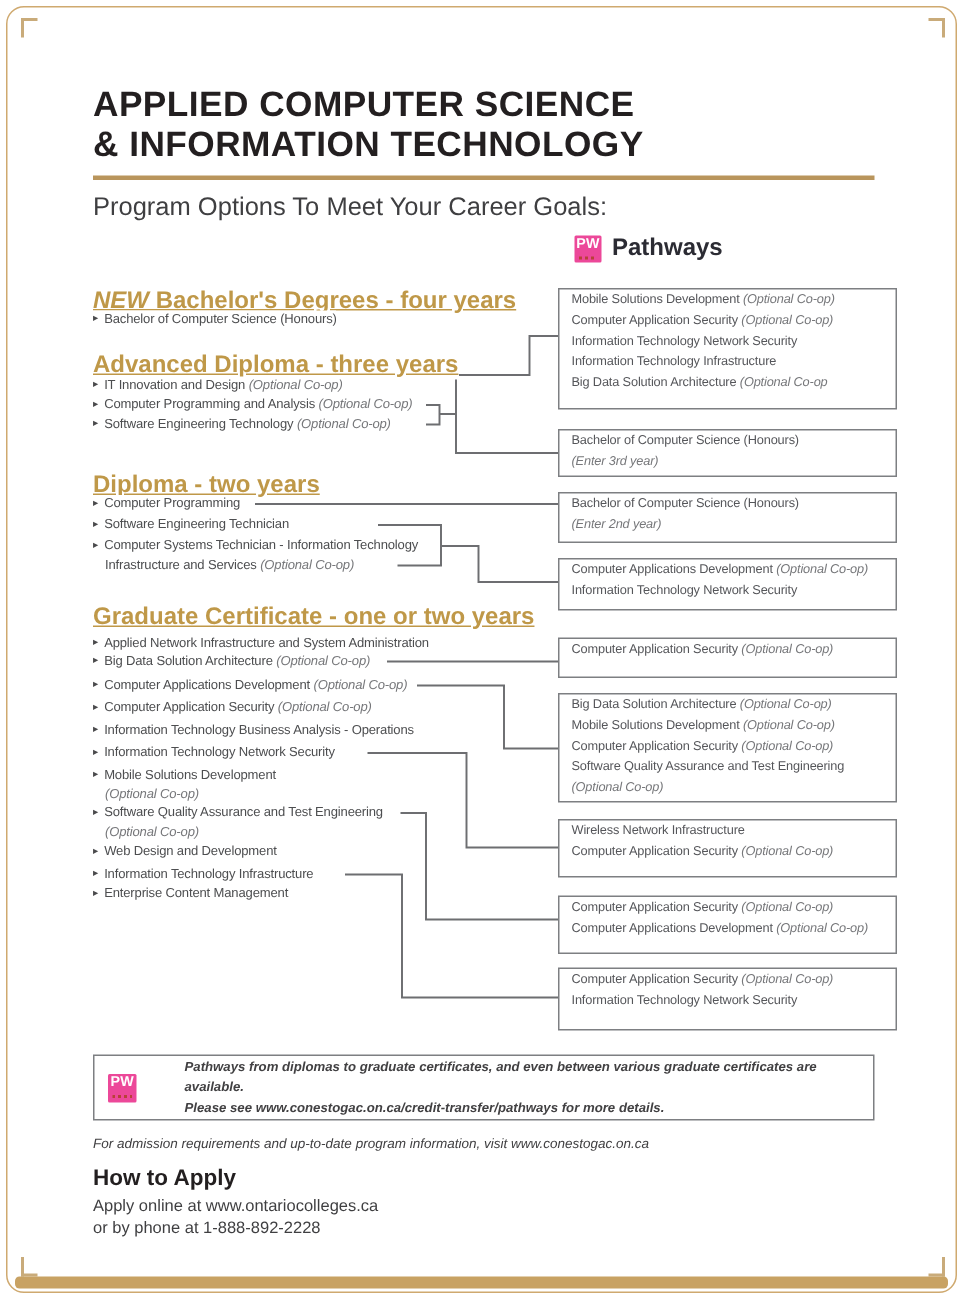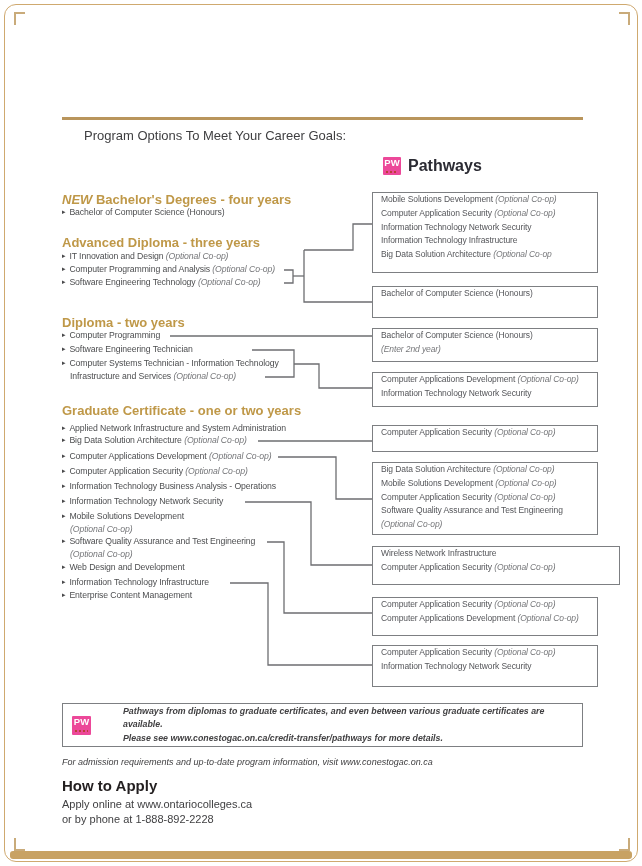--- a/index.html
+++ b/index.html
@@ -9,31 +9,31 @@
   .mark{position:absolute;width:9px;height:11px;border:0 solid #c9ab7a;}
   .mark.tl{left:14px;top:12px;border-top-width:2px;border-left-width:2px;}
   .mark.tr{left:619px;top:12px;border-top-width:2px;border-right-width:2px;}
   .mark.bl{left:14px;top:838px;border-bottom-width:2px;border-left-width:2px;}
   .mark.br{left:619px;top:838px;border-bottom-width:2px;border-right-width:2px;}
   .bottom-bar{position:absolute;left:10px;right:10px;top:851px;height:8px;background:#c8a263;border-radius:3px;}
 
   .title{position:absolute;left:62px;top:56px;font-size:23.5px;line-height:26.5px;font-weight:800;
          letter-spacing:.3px;color:#231f20;}
   .rule{position:absolute;left:62px;top:117px;width:521px;height:3px;background:#b9955c;}
-  .subtitle{position:absolute;left:62px;top:128px;font-size:13px;color:#3f3f41;margin-left:22px;}
+  .subtitle{position:absolute;left:62px;top:128px;font-size:17px;color:#3f3f41;}
 
   .pw-header{position:absolute;left:383px;top:157px;display:flex;align-items:center;gap:7px;}
   .pw-icon{position:relative;width:18px;height:18px;background:#ec4899;display:flex;align-items:flex-start;
            justify-content:center;border-radius:1px;flex:0 0 auto;}
   .pw-icon .pw-txt{color:#fff;font-weight:bold;font-size:9.5px;line-height:12px;letter-spacing:.2px;}
   .pw-dots{position:absolute;left:3px;right:3px;bottom:2.5px;height:2px;
            background:repeating-linear-gradient(90deg,#b84137 0 2px,transparent 2px 4px);}
   .pw-label{font-size:16px;font-weight:bold;color:#2b2b33;}
 
-  .sec-h{position:absolute;white-space:nowrap;font-size:13px;font-weight:bold;color:#bf9848;background:#fff;z-index:3;}
+  .sec-h{position:absolute;white-space:nowrap;font-size:16px;font-weight:bold;color:#bf9848;background:#fff;z-index:3;text-decoration:underline;}
   .sec-h em{font-style:italic;}
   .item{position:absolute;left:62px;white-space:nowrap;font-size:8.7px;letter-spacing:-0.1px;
         color:#4d4e50;background:#fff;z-index:3;}
   .item .bullet{font-size:7px;color:#4a4a4c;margin-right:4px;vertical-align:1px;}
   .item.cont{left:70px;}
   .opt{font-style:italic;color:#76777a;}
 
   svg.connectors{position:absolute;left:0;top:0;z-index:1;}
   svg.connectors polyline{fill:none;stroke:#6d6e71;stroke-width:1.3;}
 
@@ -56,20 +56,24 @@
 <body>
 
 <div class="page">
   <div class="frame"></div>
   <div class="mark tl"></div>
   <div class="mark tr"></div>
   <div class="mark bl"></div>
   <div class="mark br"></div>
   <div class="bottom-bar"></div>
 
+  <div class="title">
+    <span>APPLIED COMPUTER SCIENCE</span><br>
+    <span>&amp; INFORMATION TECHNOLOGY</span>
+  </div>
   <div class="rule"></div>
   <div class="subtitle">Program Options To Meet Your Career Goals:</div>
 
   <div class="pw-header">
     <div class="pw-icon">
       <span class="pw-txt">PW</span>
       <div class="pw-dots"></div>
     </div>
     <span class="pw-label">Pathways</span>
   </div>
@@ -118,40 +122,41 @@
   <div id="boxes">
       <div class="pbox" style="left: 372px; top: 192px; width: 226px; height: 81px;">
         <div class="bline"><span>Mobile Solutions Development </span><em class="opt">(Optional Co-op)</em></div>
         <div class="bline"><span>Computer Application Security </span><em class="opt">(Optional Co-op)</em></div>
         <div class="bline"><span>Information Technology Network Security</span></div>
         <div class="bline"><span>Information Technology Infrastructure</span></div>
         <div class="bline"><span>Big Data Solution Architecture </span><em class="opt">(Optional Co-op</em></div>
       </div>
       <div class="pbox" style="left: 372px; top: 286px; width: 226px; height: 32px;">
         <div class="bline"><span>Bachelor of Computer Science (Honours)</span></div>
+        <div class="bline it">(Enter 3rd year)</div>
       </div>
       <div class="pbox" style="left: 372px; top: 328px; width: 226px; height: 34px;">
         <div class="bline"><span>Bachelor of Computer Science (Honours)</span></div>
         <div class="bline it">(Enter 2nd year)</div>
       </div>
       <div class="pbox" style="left: 372px; top: 372px; width: 226px; height: 35px;">
         <div class="bline"><span>Computer Applications Development </span><em class="opt">(Optional Co-op)</em></div>
         <div class="bline"><span>Information Technology Network Security</span></div>
       </div>
       <div class="pbox" style="left: 372px; top: 425px; width: 226px; height: 27px;">
         <div class="bline"><span>Computer Application Security </span><em class="opt">(Optional Co-op)</em></div>
       </div>
       <div class="pbox" style="left: 372px; top: 462px; width: 226px; height: 73px;">
         <div class="bline"><span>Big Data Solution Architecture </span><em class="opt">(Optional Co-op)</em></div>
         <div class="bline"><span>Mobile Solutions Development </span><em class="opt">(Optional Co-op)</em></div>
         <div class="bline"><span>Computer Application Security </span><em class="opt">(Optional Co-op)</em></div>
         <div class="bline"><span>Software Quality Assurance and Test Engineering</span></div>
         <div class="bline it">(Optional Co-op)</div>
       </div>
-      <div class="pbox" style="left: 372px; top: 546px; width: 248px; height: 39px;">
+      <div class="pbox" style="left: 372px; top: 546px; width: 226px; height: 39px;">
         <div class="bline"><span>Wireless Network Infrastructure</span></div>
         <div class="bline"><span>Computer Application Security </span><em class="opt">(Optional Co-op)</em></div>
       </div>
       <div class="pbox" style="left: 372px; top: 597px; width: 226px; height: 39px;">
         <div class="bline"><span>Computer Application Security </span><em class="opt">(Optional Co-op)</em></div>
         <div class="bline"><span>Computer Applications Development </span><em class="opt">(Optional Co-op)</em></div>
       </div>
       <div class="pbox" style="left: 372px; top: 645px; width: 226px; height: 42px;">
         <div class="bline"><span>Computer Application Security </span><em class="opt">(Optional Co-op)</em></div>
         <div class="bline"><span>Information Technology Network Security</span></div>

